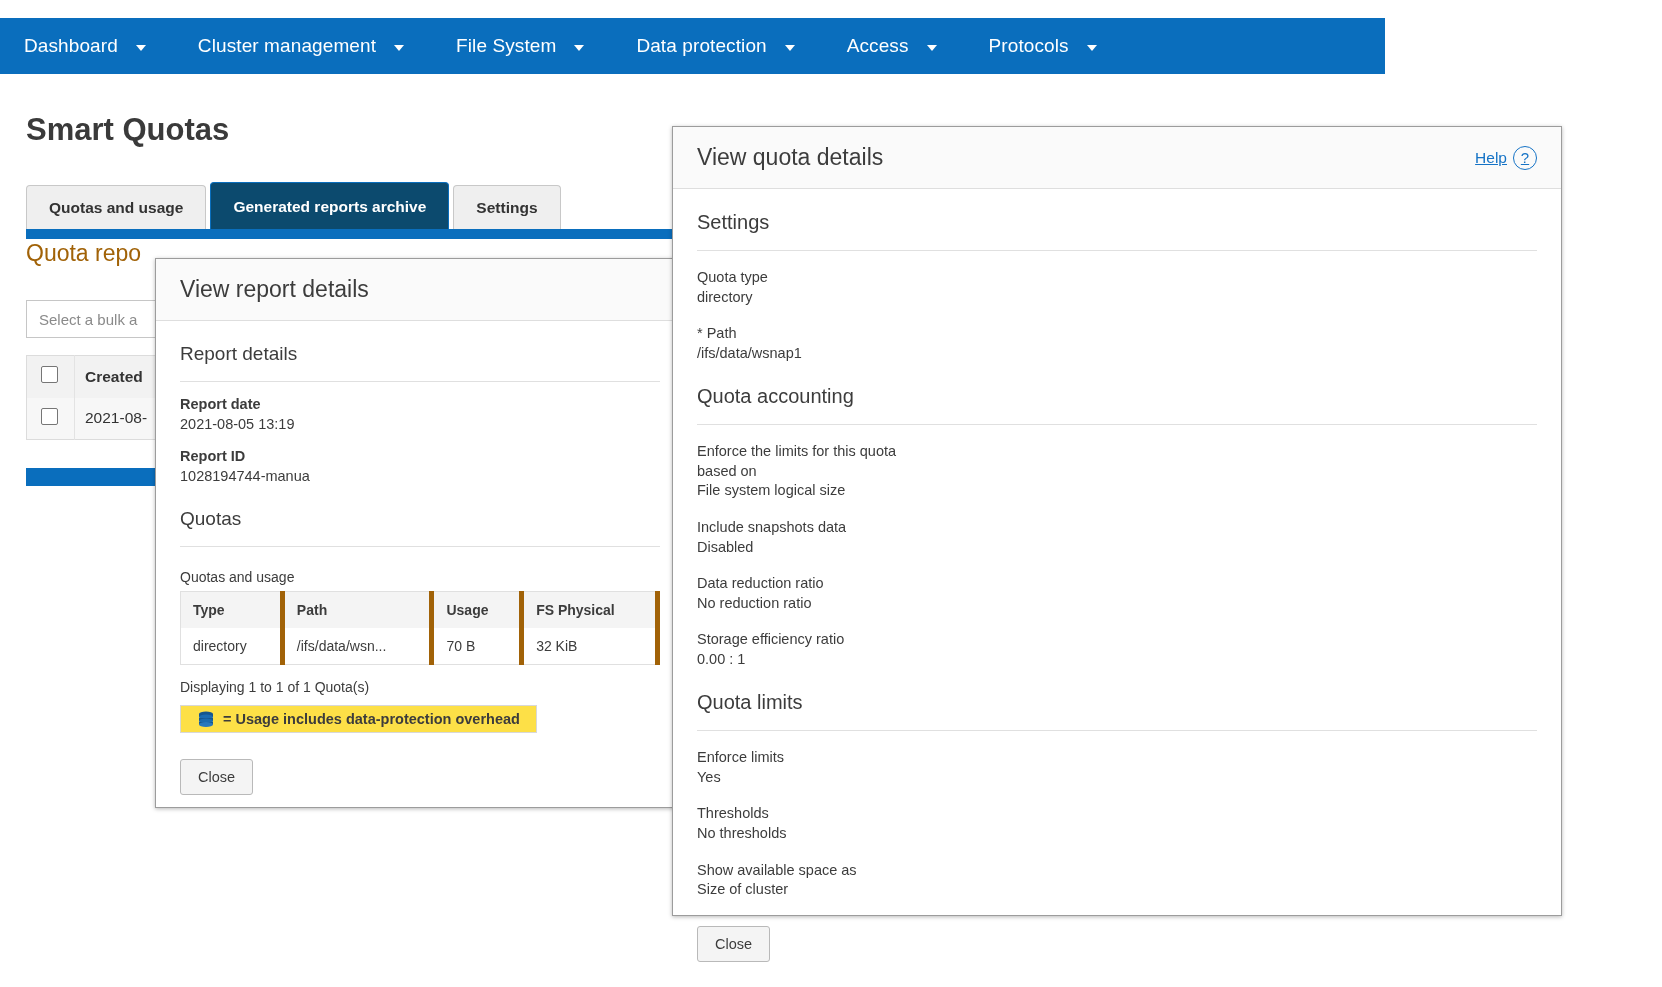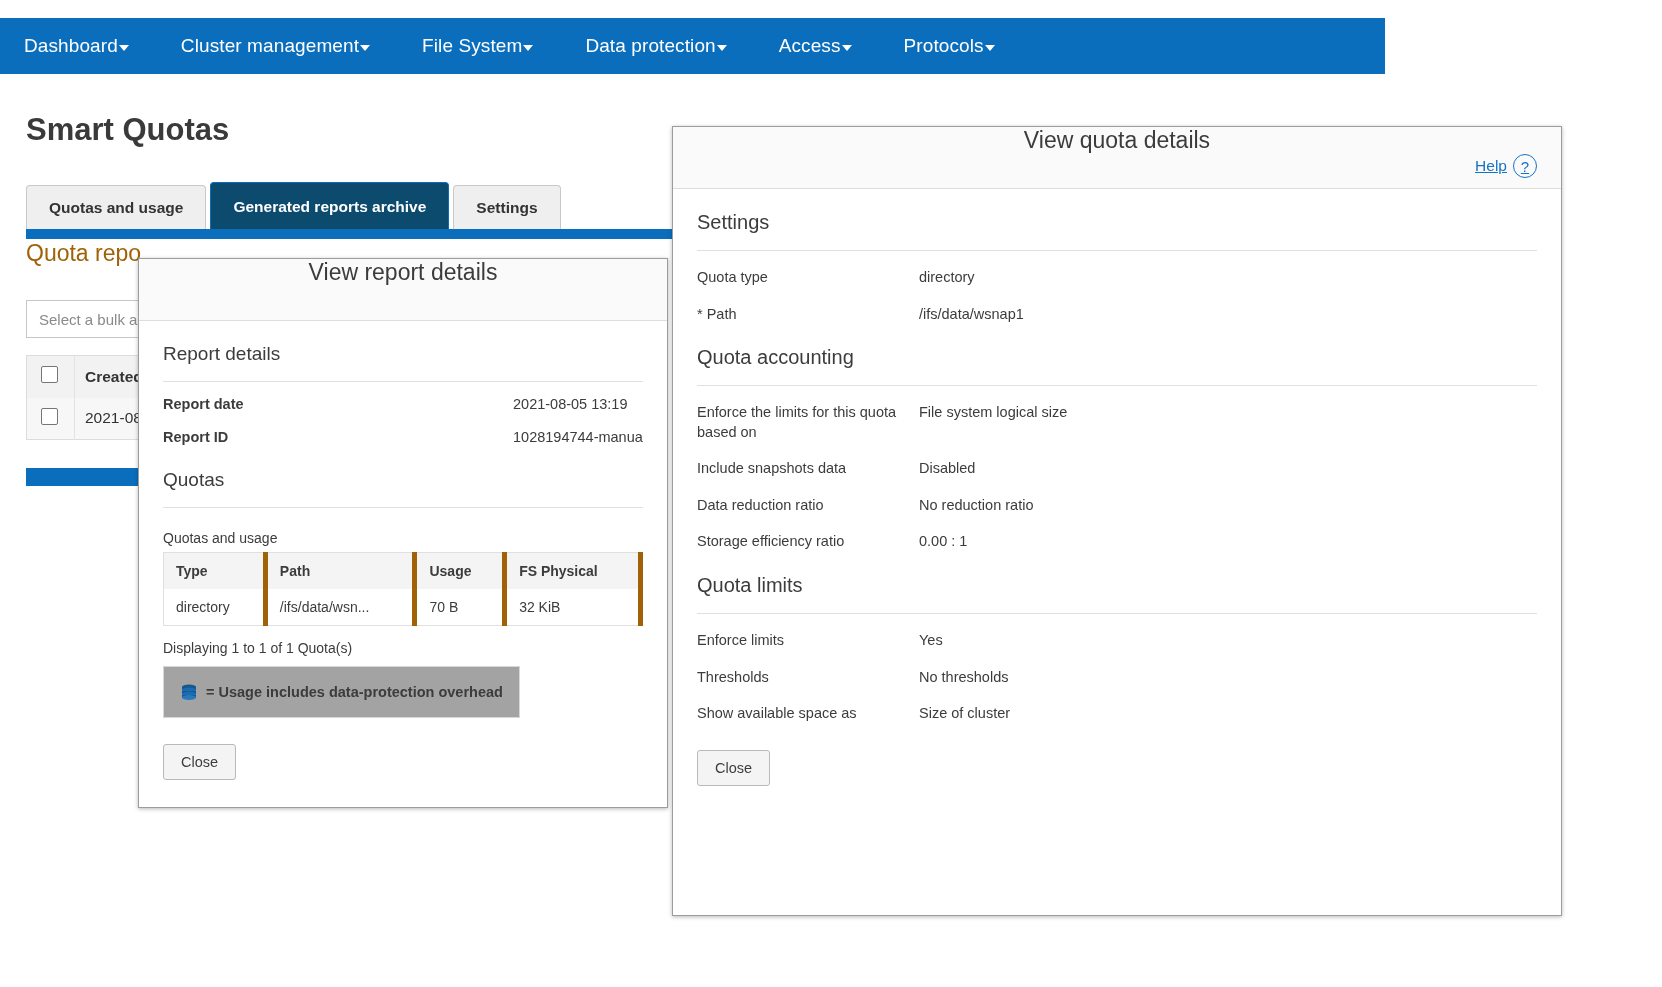--- a/index.html
+++ b/index.html
@@ -18,21 +18,21 @@
     background: #0a6ebd;
     display: flex; align-items: center;
   }
   .navitem {
     color: #ffffff;
     font-size: 19px;
     padding: 0 0 0 0;
     margin-left: 26px;
     margin-right: 26px;
     white-space: nowrap;
-    display: flex; align-items: center; gap: 1px;
+    display: flex; align-items: center; gap: 18px;
     letter-spacing: .1px;
   }
   .navitem:first-child { margin-left: 24px; }
   .caret {
     width: 0; height: 0;
     border-left: 5px solid transparent;
     border-right: 5px solid transparent;
     border-top: 6px solid #ffffff;
     display: inline-block;
     position: relative; top: 2px;
@@ -127,21 +127,20 @@
     background: #ffffff;
     border: 1px solid #9c9c9c;
     box-shadow: 0 1px 4px rgba(0,0,0,.28);
   }
   .modal-head {
     height: 62px;
     background: #fafafa;
     border-bottom: 1px solid #dedede;
     display: flex; align-items: center;
     padding: 0 24px;
-    flex-direction: column;
   }
   .modal-title { font-size: 23px; color: #3c3c3c; }
   .help-link {
     margin-left: auto;
     display: flex; align-items: center; gap: 6px;
     color: #1573c6; font-size: 15.5px;
   }
   .qmark {
     width: 24px; height: 24px; border-radius: 50%;
     border: 1.6px solid #1573c6;
@@ -152,44 +151,44 @@
 
   .grp-head {
     font-size: 19px; color: #3c3c3c;
     padding-top: 22px; padding-bottom: 16px;
   }
   .hr { height: 1px; background: #e0e0e0; width: 100%; }
 
   .kv {
     display: flex;
     padding: 13px 0 0 0;
-    font-size: 14.5px; color: #3c3c3c;
+    font-size: 14.5px; color: #3c3c3c; flex-direction: column;
   }
   .kv .k { width: 215px; flex: none; line-height: 1.35; }
   .kv .v { flex: 1; line-height: 1.35; }
 
   
-  #report-modal { left: 138px; top: 258px; width: 530px; height: 550px; }
+  #report-modal { left: 155px; top: 258px; width: 530px; height: 550px; }
   #report-modal .kv .k { width: 350px; font-weight: bold; }
   #report-modal .kv .v { text-align: left; white-space: nowrap; overflow: hidden; }
   #report-modal .grp-head { font-weight: normal; font-size: 19px; }
 
   .mini-label { font-size: 14px; color: #3c3c3c; margin: 22px 0 6px 0; }
   .mtable { width: 100%; border-collapse: collapse; border: 1px solid #e0e0e0; }
   .mtable th, .mtable td {
     font-size: 14px; text-align: left;
     padding: 10px 12px; border-right: 5px solid #a16207;
     color: #3c3c3c; white-space: nowrap;
   }
   .mtable th { background: #f4f4f4; font-weight: bold; }
   .mtable td { background: #ffffff; }
   .displaying { font-size: 14px; color: #3c3c3c; margin: 14px 0 10px 0; }
   .legend-box {
-    border: 1px solid #d8d8d8; background: #a3a3a3;
-    padding: 16px 16px; display: inline-flex; align-items: center; gap: 8px;
+    border: 1px solid #d8d8d8; background: #fde047;
+    padding: 4px 16px; display: inline-flex; align-items: center; gap: 8px;
     font-size: 14.5px; color: #3c3c3c; font-weight: bold;
   }
   .disk-icon { display:inline-block; width: 18px; height: 18px; }
   .btn-close {
     border: 1px solid #b9b9b9; background: #f4f4f4;
     font-size: 14.5px; color: #3c3c3c;
     padding: 9px 17px; border-radius: 3px; cursor: pointer;
     font-family: "Liberation Sans", sans-serif;
   }
 

